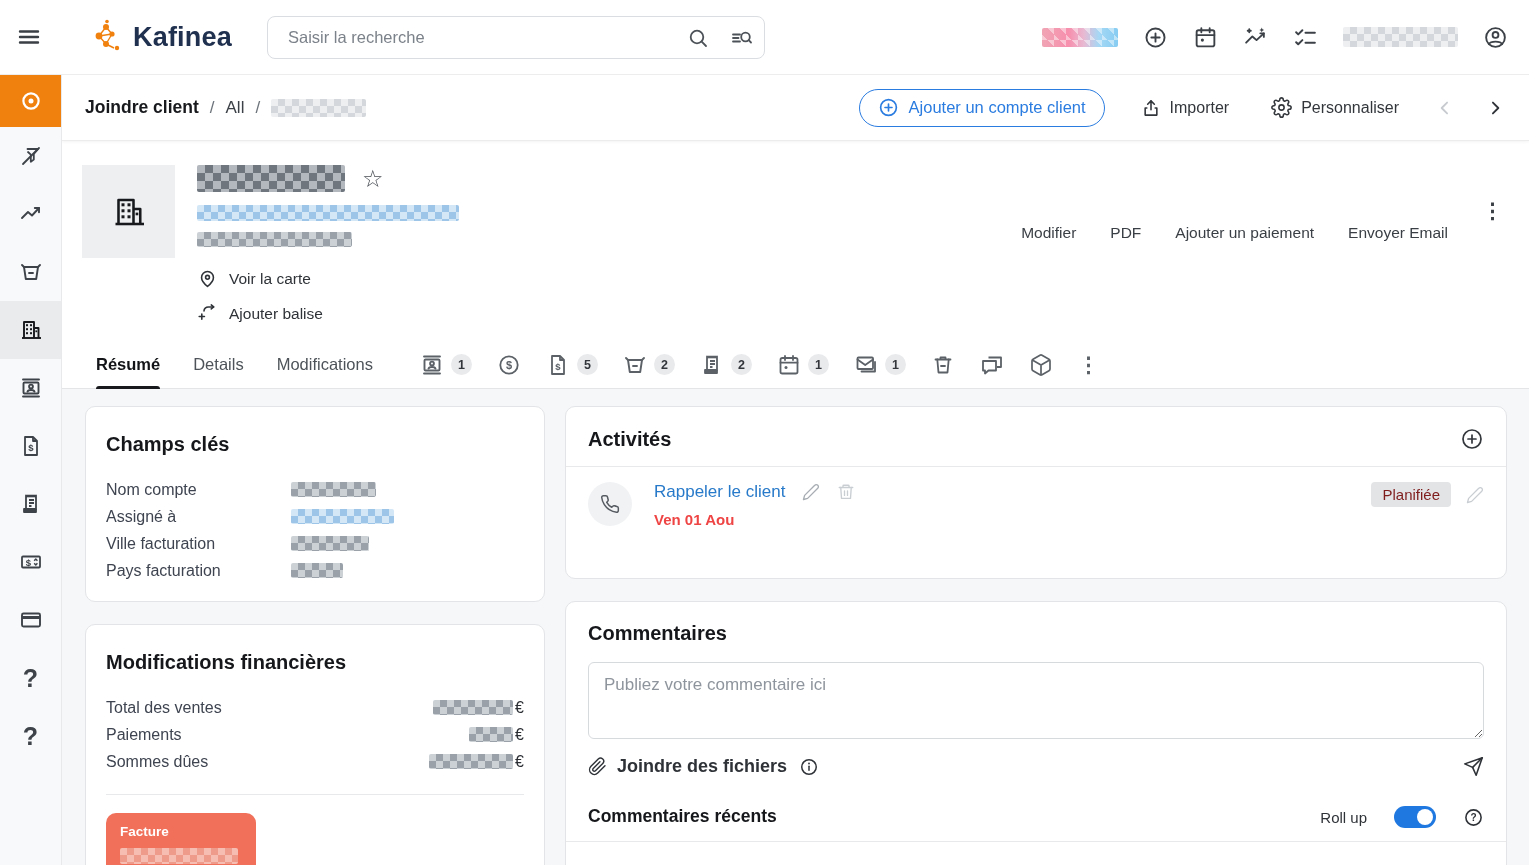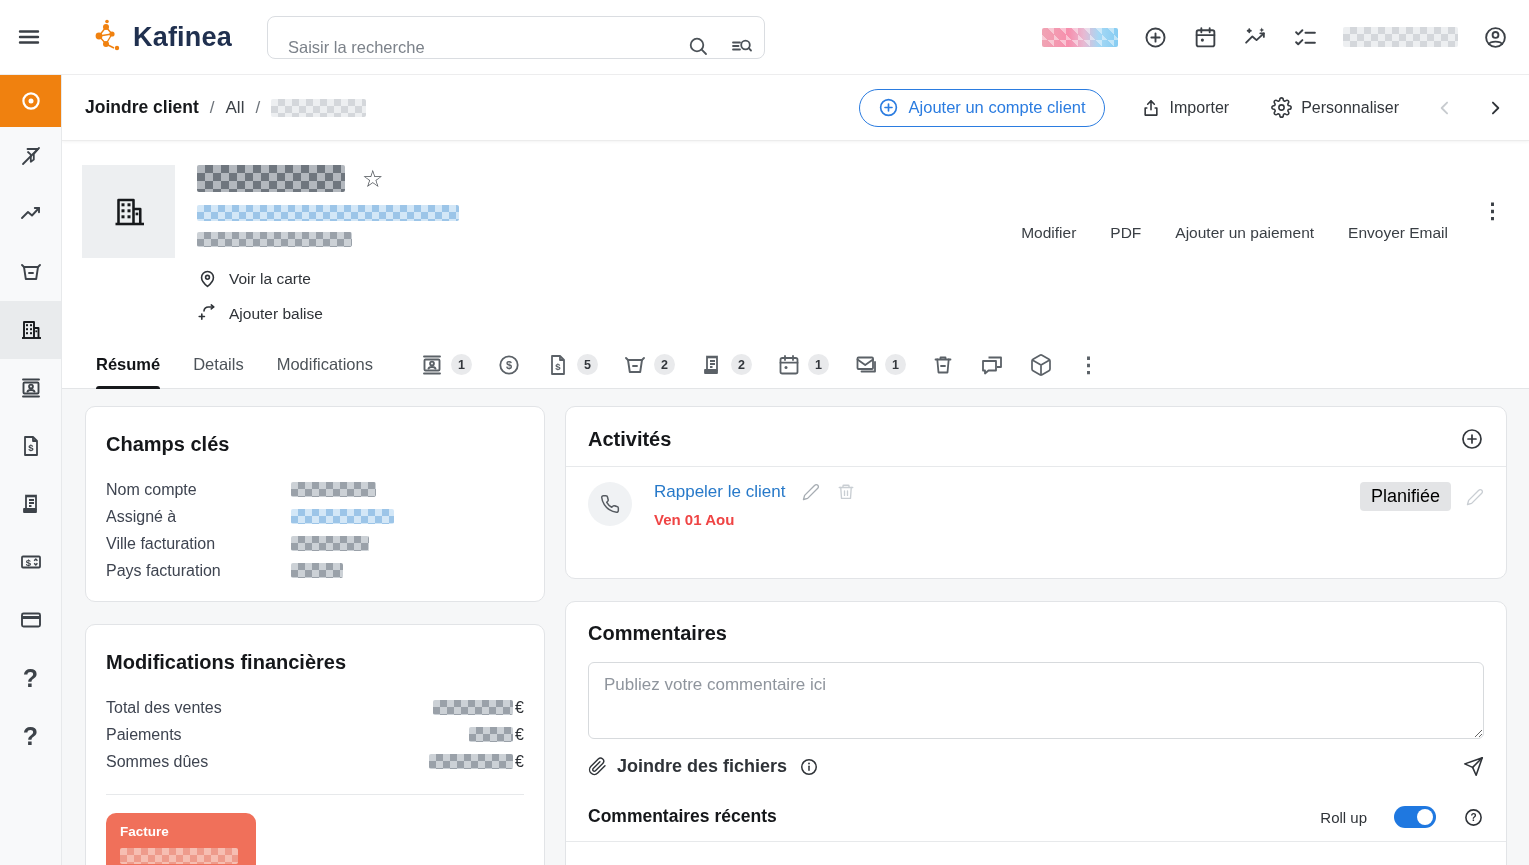--- a/index.html
+++ b/index.html
@@ -27,21 +27,21 @@
               linear-gradient(45deg,#ee9b8c 25%,#f6beb2 25%,#f6beb2 75%,#ee9b8c 75%) 7px 7px/14px 14px; }
 
   
   .topbar { position:absolute; top:0; left:0; right:0; height:75px; background:#fff;
             border-bottom:1px solid #ededee; display:flex; align-items:center; z-index:6; }
   .hamburger { margin-left:17px; color:#3a3f45; cursor:pointer; }
   .logo { display:flex; align-items:center; gap:8px; margin-left:46px; cursor:pointer; }
   .logo-text { font-size:27px; font-weight:bold; color:#20304f; letter-spacing:.2px; }
   .searchbox { position:absolute; left:267px; top:16px; width:498px; height:43px;
                border:1px solid #dadde1; border-radius:8px; background:#fff;
-               display:flex; align-items:flex-end; padding:0 10px 0 18px; }
+               display:flex; align-items:center; padding:0 10px 0 18px; }
   .searchbox input { flex:1; border:none; outline:none; font-size:16.5px; color:#333;
                      font-family:"Liberation Sans",sans-serif; background:transparent; }
   .searchbox input::placeholder { color:#7c828a; }
   .search-icons { display:flex; align-items:center; gap:20px; color:#4c5258; }
   .top-right { margin-left:auto; display:flex; align-items:center; gap:25px; padding-right:21px; color:#3c4147; }
   .top-right .ic { width:25px; height:25px; cursor:pointer; }
 
   
   .sidebar { position:absolute; top:75px; left:0; bottom:0; width:62px; background:#f8f9fa;
              border-right:1px solid #e7e9eb; display:flex; flex-direction:column; z-index:5; }
@@ -122,21 +122,21 @@
   .act-row { display:flex; align-items:flex-start; margin-top:15px; }
   .act-avatar { width:44px; height:44px; border-radius:50%; background:#f0f2f4; color:#565b61;
                 display:flex; align-items:center; justify-content:center; flex:0 0 auto; }
   .act-main { margin-left:22px; }
   .act-top { display:flex; align-items:center; gap:17px; }
   .act-link { font-size:17px; color:#2779c9; cursor:pointer; }
   .act-edit { color:#a7adb3; cursor:pointer; }
   .act-trash { color:#c9ced3; cursor:pointer; }
   .act-date { margin-top:9px; font-size:15px; font-weight:bold; color:#ef4444; }
   .act-right { margin-left:auto; display:flex; align-items:center; gap:15px; }
-  .status-badge { background:#e3e4e6; color:#000000; border-radius:4px; padding:4px 11px; font-size:18px; cursor:pointer; }
+  .status-badge { background:#e3e4e6; color:#7f1d1d; border-radius:4px; padding:4px 11px; font-size:15px; cursor:pointer; }
   .status-edit { color:#c9ced3; cursor:pointer; }
 
   .comments { margin-top:22px; height:420px; padding:20px 22px; }
   .comment-input { width:100%; height:77px; margin-top:17px; border:1px solid #d7dadd; border-radius:6px;
                    padding:12px 15px; font-size:17px; color:#333; resize:vertical;
                    font-family:"Liberation Sans",sans-serif; outline:none; }
   .comment-input::placeholder { color:#8f959d; }
   .attach-row { display:flex; align-items:center; margin-top:13px; color:#2f3338; }
   .attach-label { font-size:18px; font-weight:bold; margin:0 12px 0 10px; cursor:pointer; }
   .send { margin-left:auto; color:#2f3338; cursor:pointer; }

